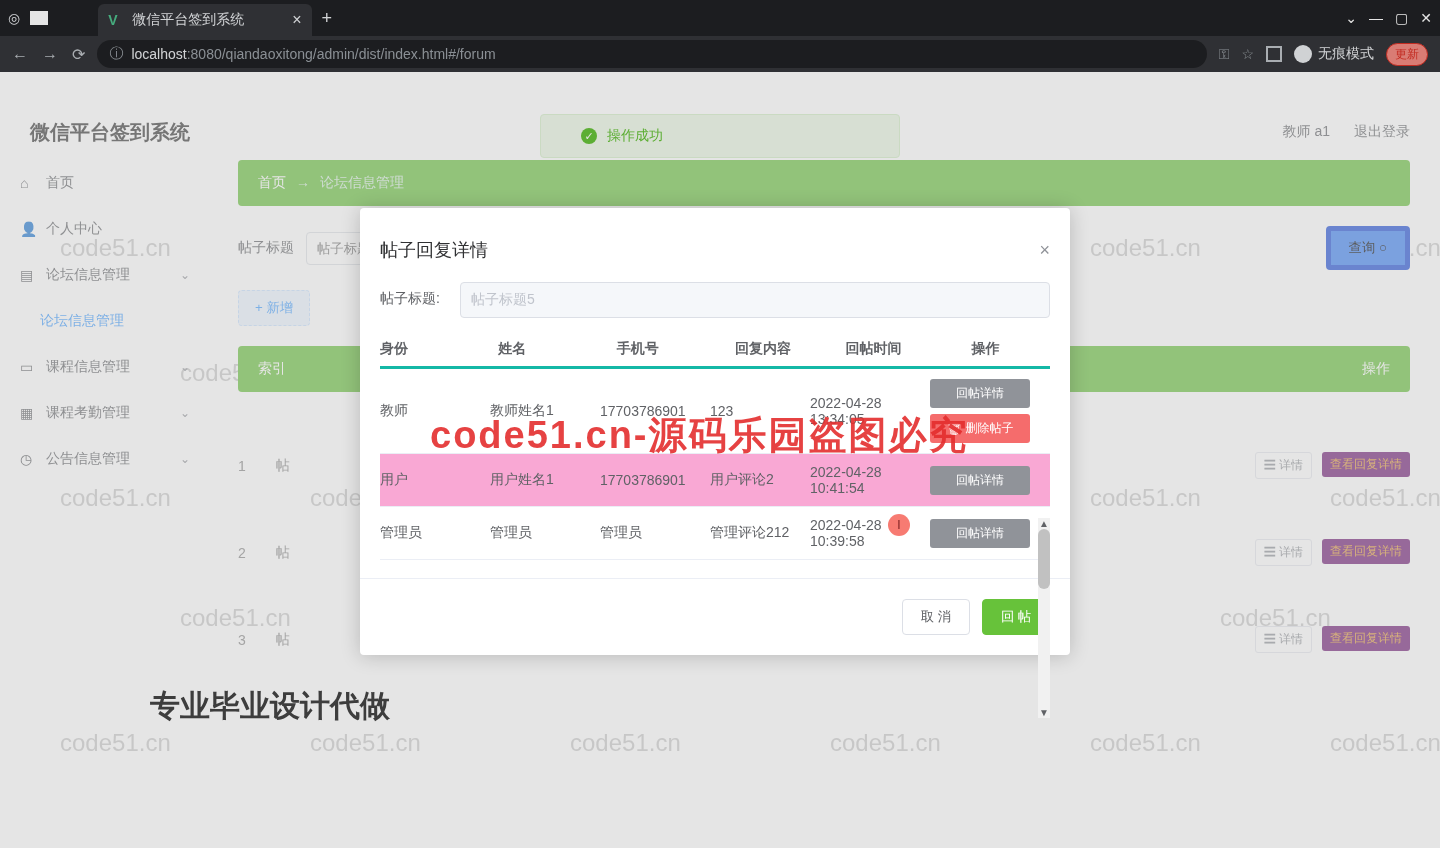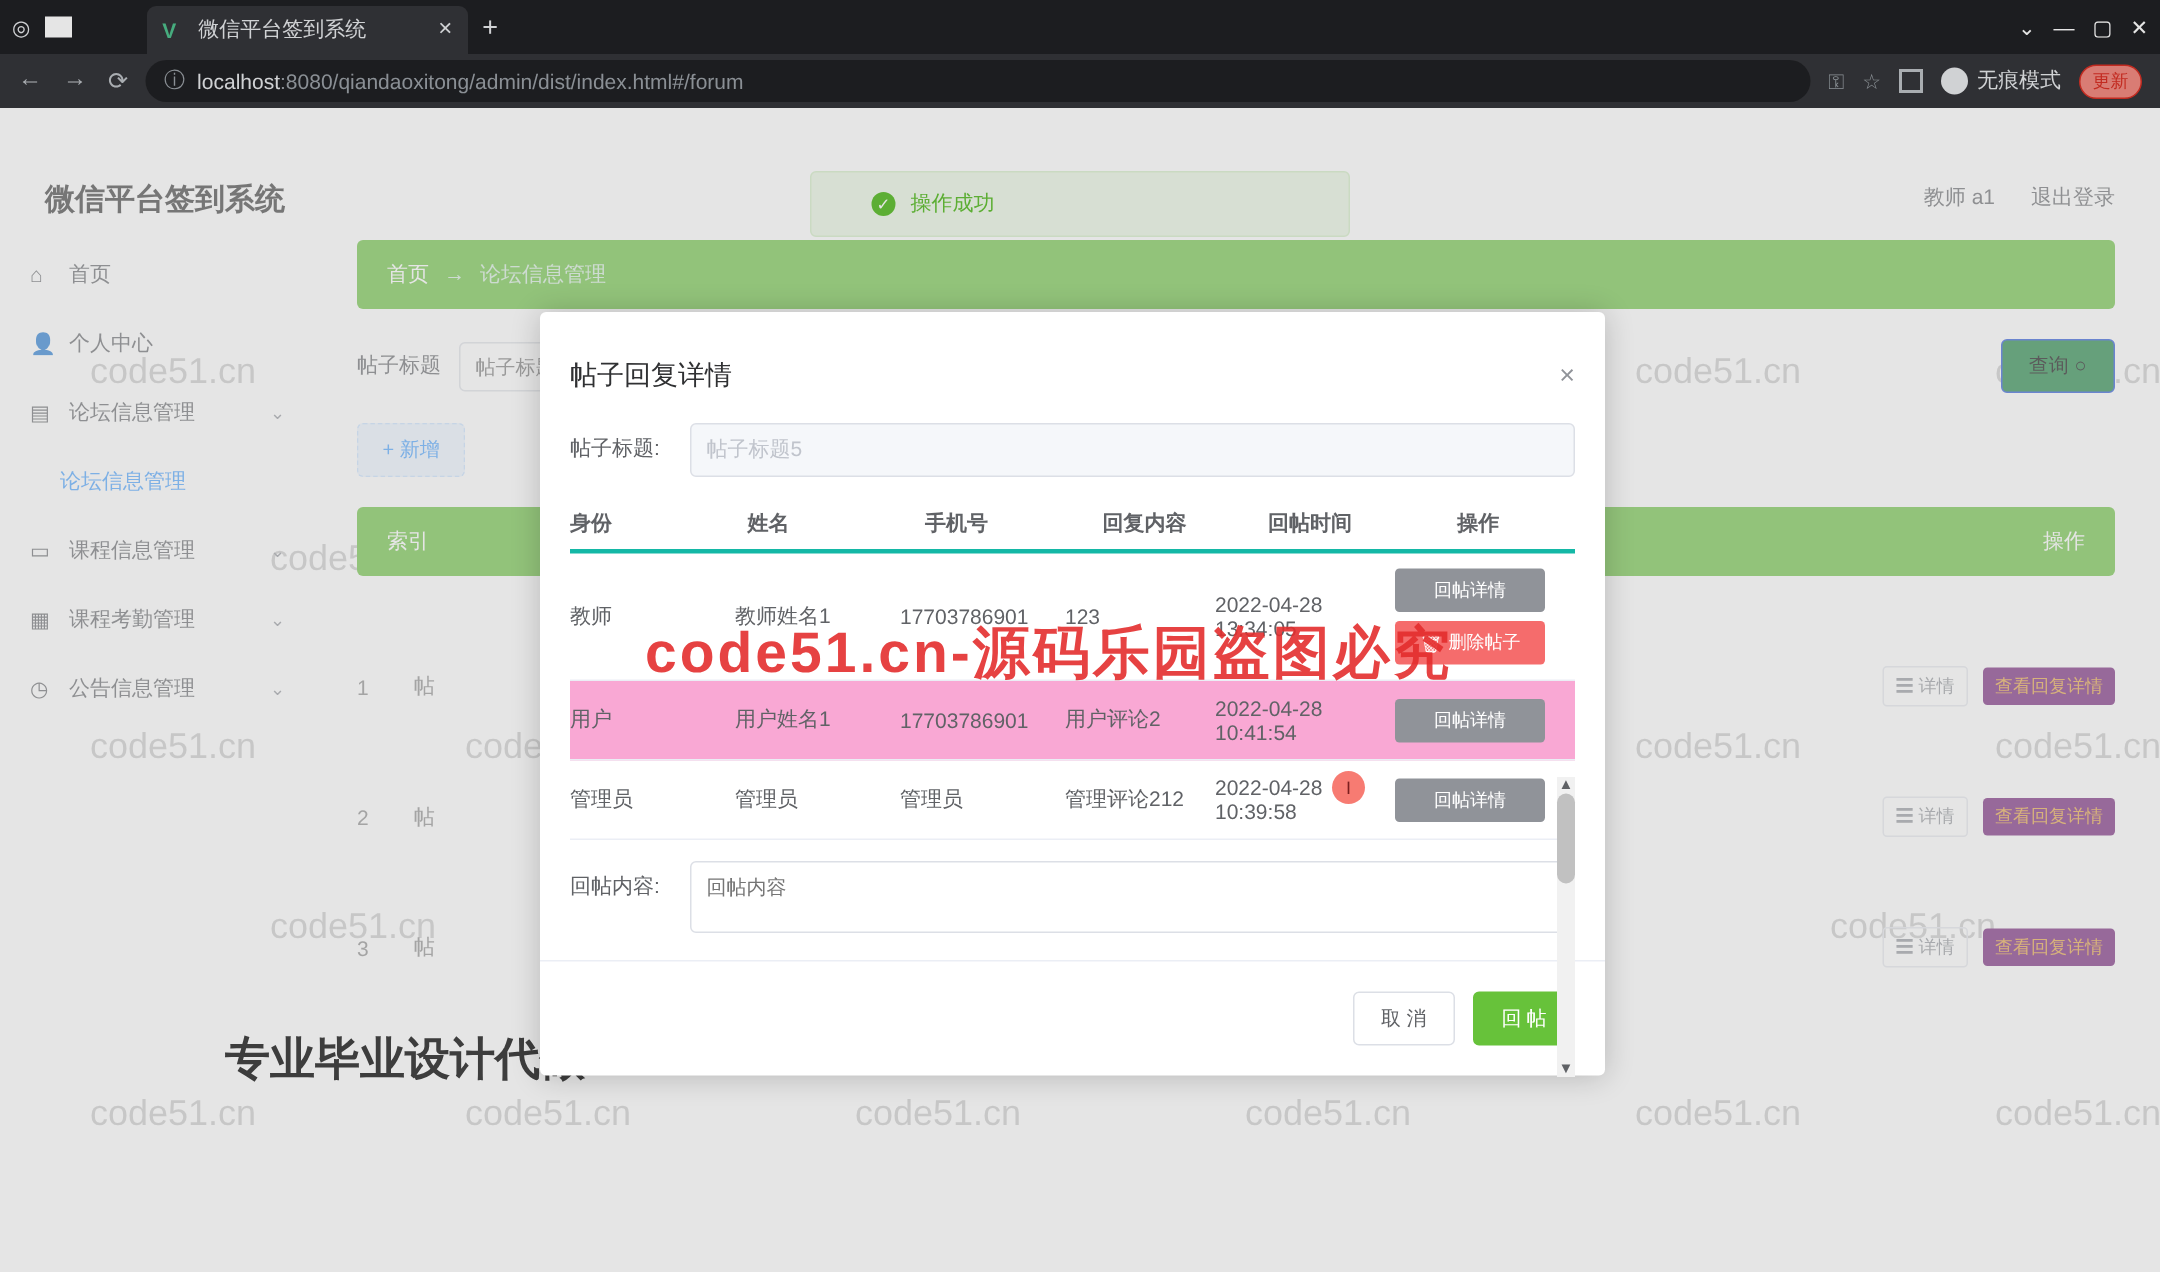--- a/index.html
+++ b/index.html
@@ -40,26 +40,26 @@
 .sidebar-item .chev { margin-left: auto; color: #909399; font-size: 12px; }
 .sidebar-item.active { color: #409eff; }
 .sub-item { padding-left: 40px; color: #409eff; }
 .side-icon { width: 16px; height: 16px; display: inline-block; }
 
 .main { position: absolute; top: 56px; left: 238px; right: 30px; bottom: 0; }
 .breadcrumb { background: #67c23a; color: #fff; padding: 14px 20px; border-radius: 4px; display: flex; gap: 10px; }
 .breadcrumb .arrow { color: #d4edda; }
 .filter-row { margin-top: 20px; display: flex; align-items: center; gap: 12px; color: #606266; }
 .filter-input { border: 1px solid #dcdfe6; border-radius: 4px; padding: 8px 10px; width: 200px; }
-.query-btn { margin-left: auto; background: #15803d; border: 1px solid #1d4ed8; padding: 8px 18px; border-radius: 4px; }
+.query-btn { margin-left: auto; background: #3b82f6; border: 5px solid #1d4ed8; padding: 8px 18px; border-radius: 4px; }
 .add-btn-row { margin-top: 20px; }
 .add-btn { color: #409eff; border: 1px dashed #c6e2ff; background: #ecf5ff; padding: 8px 16px; border-radius: 4px; }
 .table-head { margin-top: 20px; background: #67c23a; color: #fff; padding: 14px 20px; border-radius: 4px; display: flex; justify-content: space-between; }
 .bg-row { margin-top: 60px; display: flex; align-items: center; gap: 30px; color: #888; }
-.bg-row .ops { margin-left: auto; display: flex; gap: 10px; align-items: center; }
+.bg-row .ops { margin-left: auto; display: flex; gap: 10px; align-items: flex-start; }
 .detail-link { color: #909399; border: 1px solid #e4e7ed; padding: 4px 8px; border-radius: 3px; font-size: 12px; }
 .warn-link { background: #701a75; color: #e6a23c; padding: 4px 8px; border-radius: 3px; font-size: 12px; }
 
 .toast { position: absolute; top: 10px; left: 50%; transform: translateX(-50%); background: #f0f9eb; border: 1px solid #e1f3d8; color: #67c23a; padding: 12px 40px; border-radius: 4px; display: flex; align-items: center; gap: 10px; width: 360px; z-index: 9; }
 .toast-icon { width: 16px; height: 16px; border-radius: 50%; background: #67c23a; color: #fff; display: flex; align-items: center; justify-content: center; font-size: 11px; }
 
 
 .dialog-mask { position: absolute; inset: 0; background: rgba(0,0,0,0.1); z-index: 100; }
 .dialog { position: absolute; top: 208px; left: 360px; width: 710px; background: #fff; border-radius: 4px; box-shadow: 0 1px 20px rgba(0,0,0,0.2); z-index: 101; padding: 20px 0 20px 0; }
 .dialog-header { display: flex; align-items: center; padding: 10px 20px 20px 20px; }
@@ -319,24 +319,20 @@
           </span>
       </div>
     </div>
 
     <div class="scroll-col">
       <div class="scroll-arrow">▲</div>
       <div class="scroll-thumb"></div>
       <div class="scroll-arrow" style="position:absolute;bottom:0;width:100%;">▼</div>
     </div>
 
-    <div class="reply-input-row">
-      <span class="form-label">回帖内容:</span>
-      <textarea class="reply-textarea" placeholder="回帖内容" style=""></textarea>
-    </div>
   </div>
   <div class="dialog-footer">
     <button class="btn-default">取 消</button>
     <button class="btn-primary">回 帖</button>
   </div>
 </div>
 
 <div class="big-wm">code51.cn-源码乐园盗图必究</div>
 <div class="bottom-wm">专业毕业设计代做</div>
 <div class="cursor-dot">I</div>

